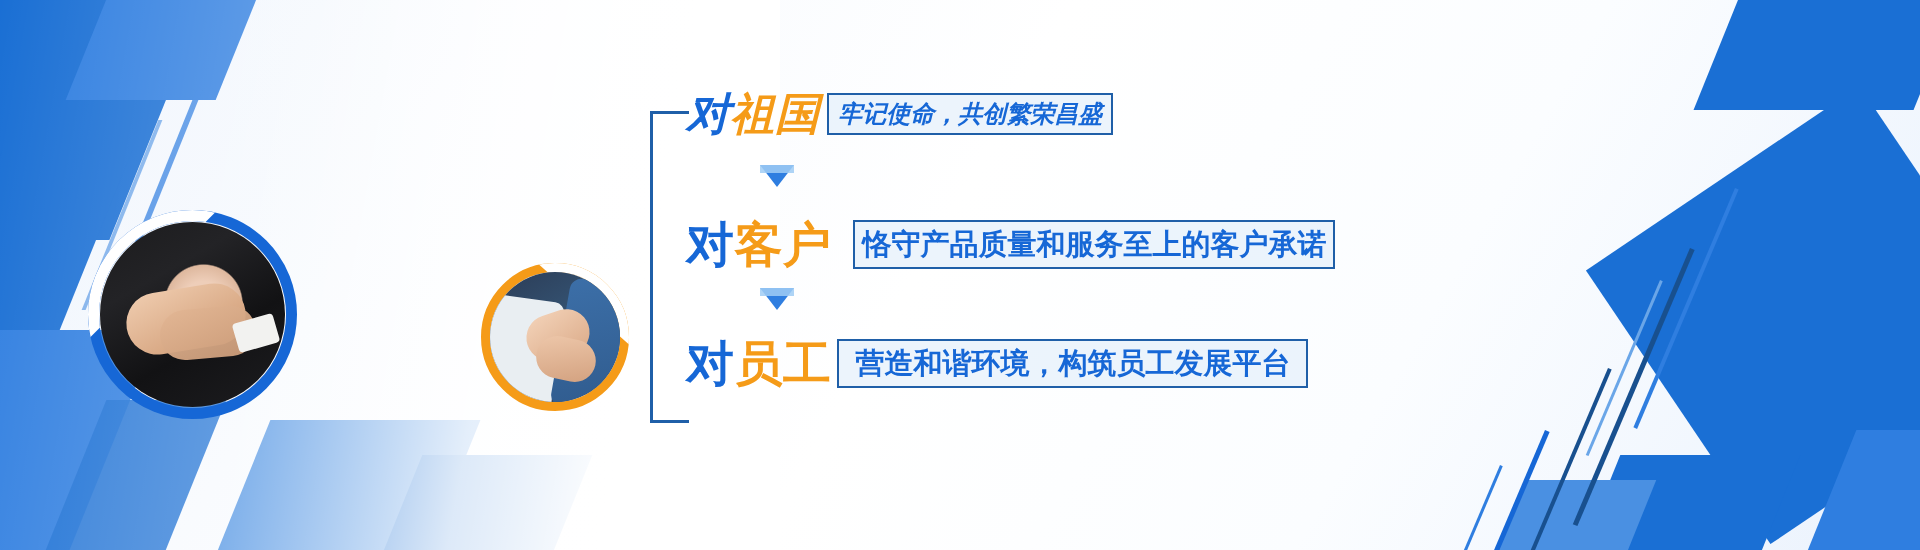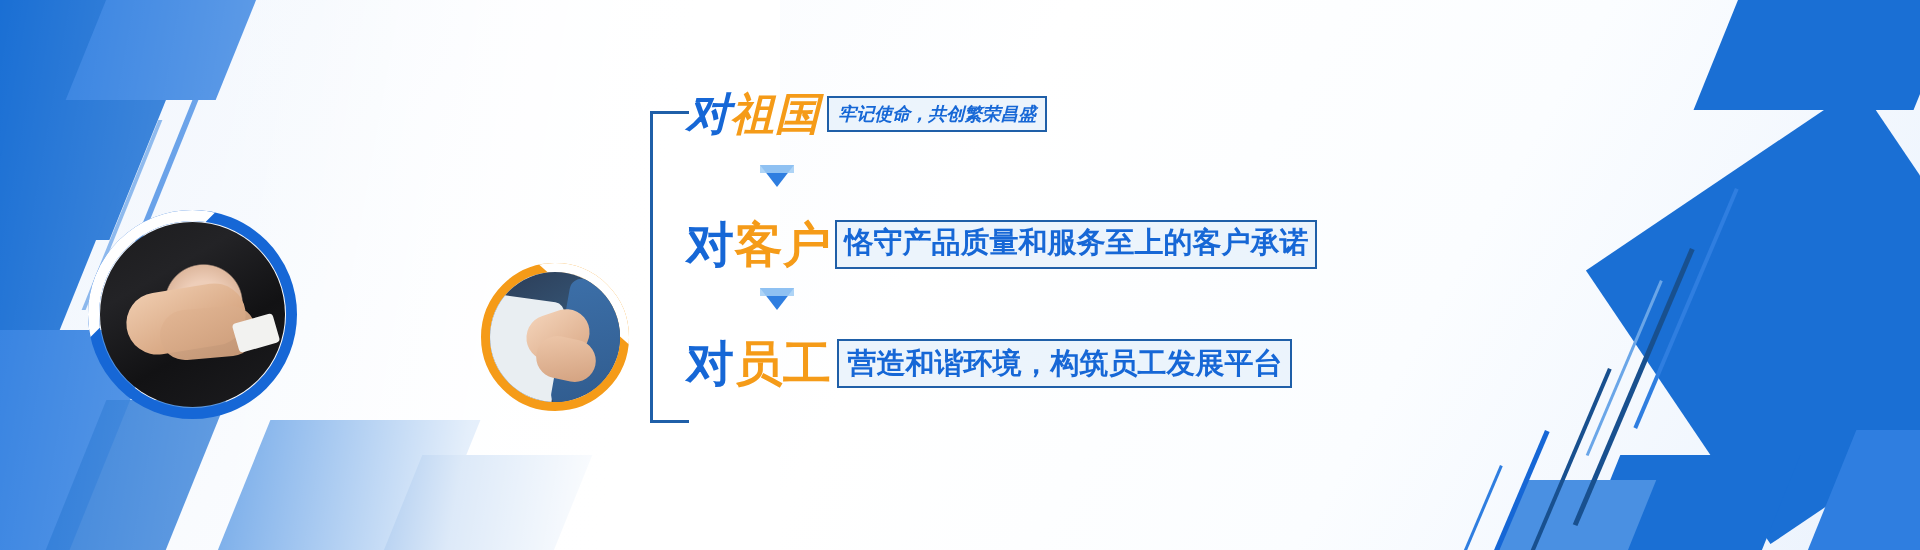--- a/index.html
+++ b/index.html
@@ -134,41 +134,41 @@
   <div class="dline" style="left:1545px;top:430px;width:5px;height:150px;background:#1667d6;transform:rotate(23deg);"></div>
   <div class="dline" style="left:1500px;top:465px;width:3px;height:110px;background:#2f7ee0;transform:rotate(23deg);"></div>
 
   <div class="rowwrap">
     <div class="bracket"></div>
 
     <div class="row" style="top:12px;font-style:italic;">
       <div class="lbl" style="font-size:44px;">
         <span class="b">对</span><span class="o">祖国</span>
       </div>
-      <div class="box" style="margin-left:8px;padding:7px 9px;font-size:18px;">
+      <div class="box" style="margin-left:8px;padding:7px 9px;font-size:24px;">
         <span>牢记使命，共创繁荣昌盛</span>
       </div>
     </div>
 
     <div class="arrow" style="left:110px;top:85px;"></div>
 
     <div class="row" style="top:140px;">
       <div class="lbl" style="font-size:48px;">
         <span class="b">对</span><span class="o">客户</span>
       </div>
-      <div class="box" style="margin-left:4px;padding:8px 7px;font-size:29px;font-family:Liberation Mono, monospace;">
+      <div class="box" style="margin-left:22px;padding:8px 7px;font-size:29px;">
         <span>恪守产品质量和服务至上的客户承诺</span>
       </div>
     </div>
 
     <div class="arrow" style="left:110px;top:208px;"></div>
 
     <div class="row" style="top:259px;align-items:center;">
       <div class="lbl" style="font-size:48px;">
         <span class="b">对</span><span class="o">员工</span>
       </div>
-      <div class="box" style="margin-left:6px;padding:8px 8px;font-size:29px;">
+      <div class="box" style="margin-left:6px;padding:8px 16px;font-size:29px;">
         <span>营造和谐环境，构筑员工发展平台</span>
       </div>
     </div>
   </div>
 
 </div>
 
 </body></html>

